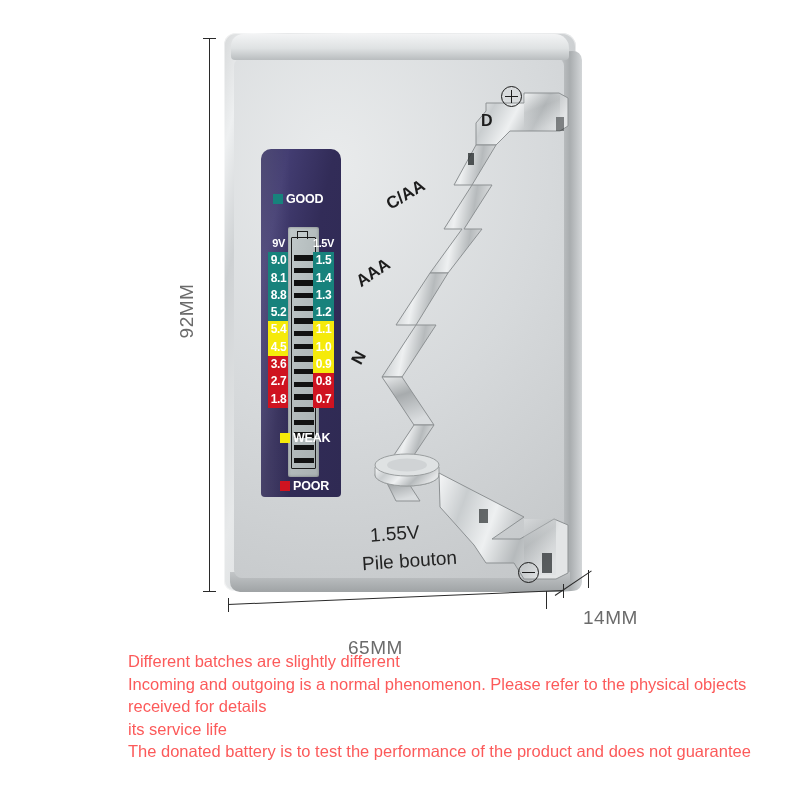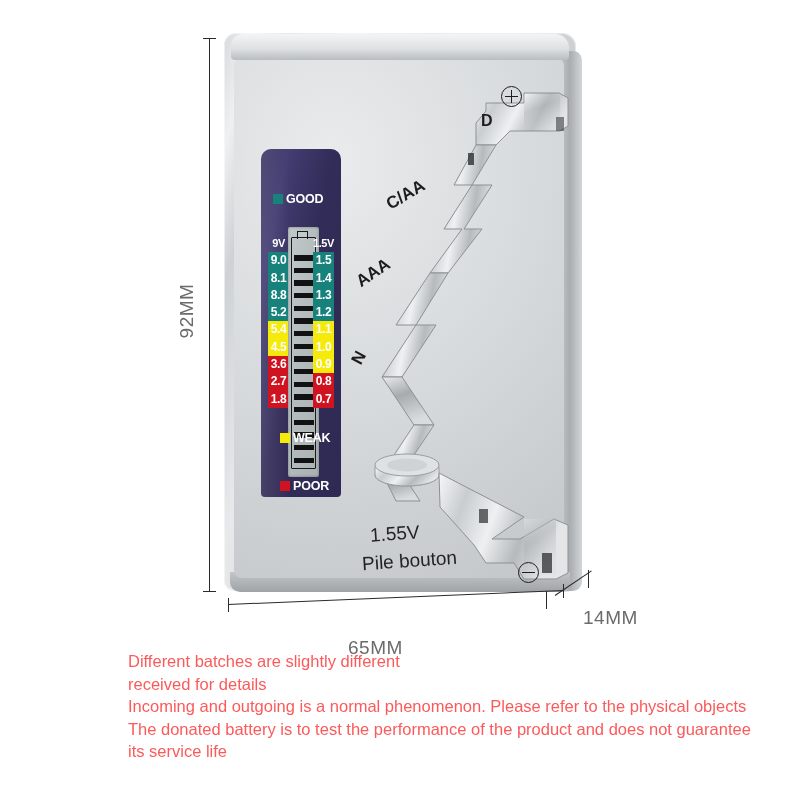--- a/index.html
+++ b/index.html
@@ -366,17 +366,17 @@
   <div class="dim-label" style="left:348px; top:621px;margin-top:16px;">65MM</div>
 
   <div class="dim-line" style="left:555px; top:595px; width:44px; height:1px; transform:rotate(-34deg); transform-origin:left center;"></div>
   <div class="dim-line" style="left:546px; top:591px; width:1px; height:18px;"></div>
   <div class="dim-line" style="left:588px; top:570px; width:1px; height:18px;"></div>
   <div class="dim-label" style="left:583px; top:607px;">14MM</div>
 </div>
 
 <div id="notice">
   <p>Different batches are slightly different</p>
+  <p>Incoming and outgoing is a normal phenomenon. Please refer to the physical objects</p>
   <p>received for details</p>
-  <p>Incoming and outgoing is a normal phenomenon. Please refer to the physical objects</p>
+  <p>its service life</p>
   <p>The donated battery is to test the performance of the product and does not guarantee</p>
-  <p>its service life</p>
 </div>
 
 </body></html>

